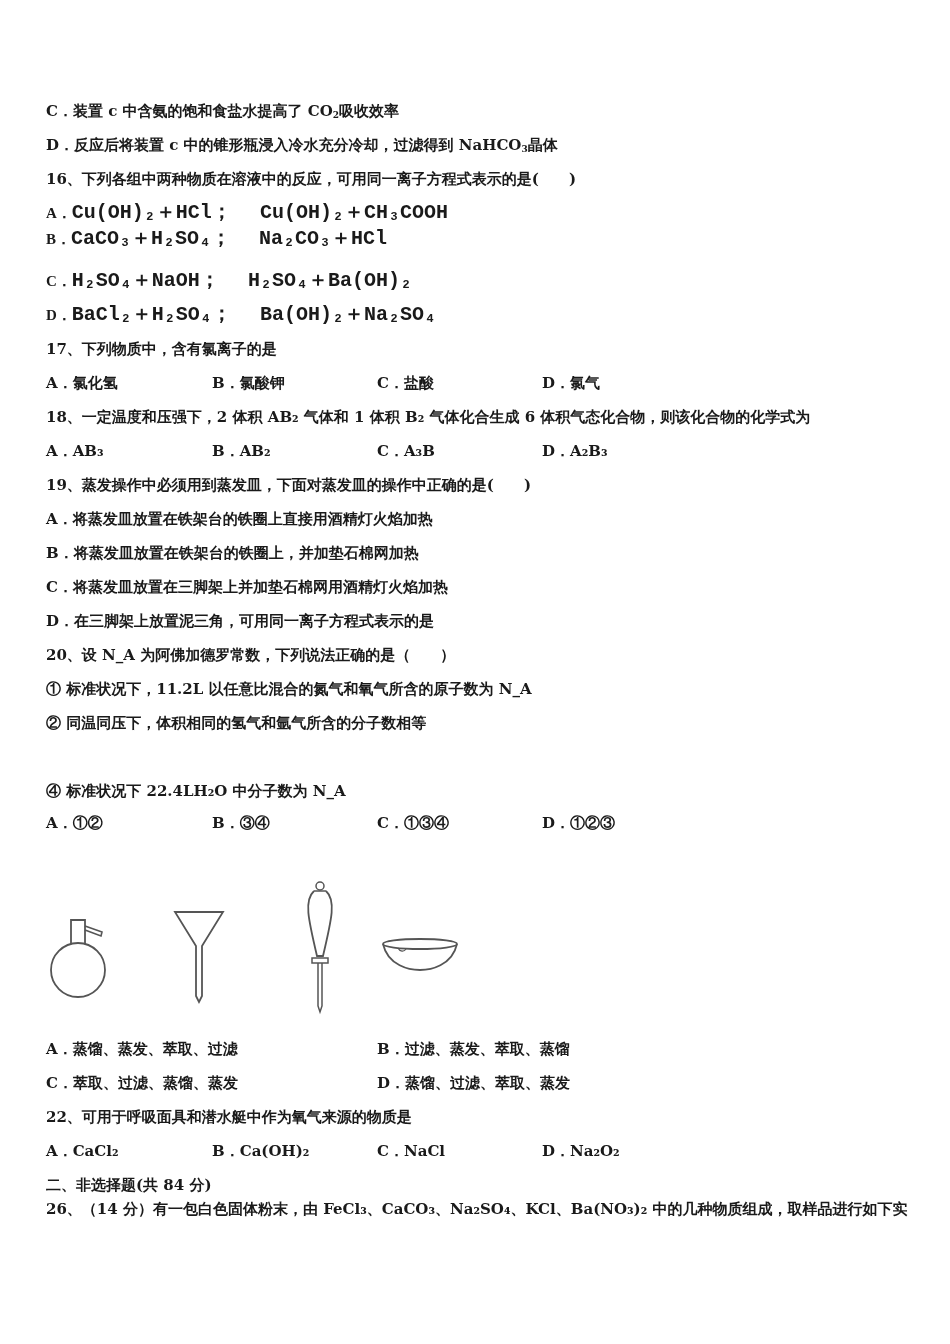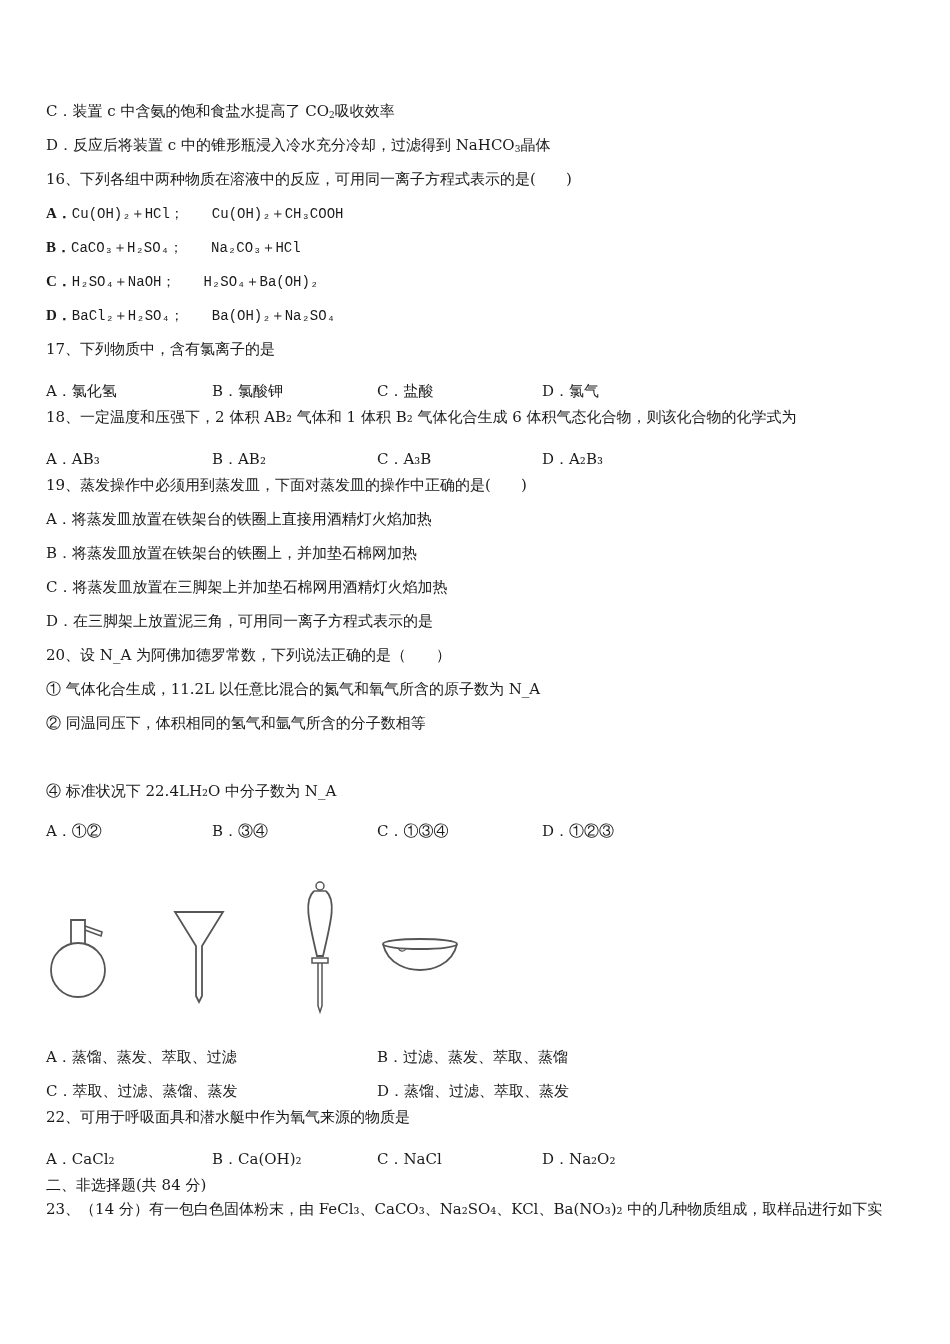--- a/index.html
+++ b/index.html
@@ -1,46 +1,46 @@
 <!DOCTYPE html>
 <html><head>
 <meta charset="utf-8">
 <style>
   html, body { margin: 0; padding: 0; background: #ffffff; }
   body { width: 950px; height: 1344px; position: relative; overflow: hidden;
          font-family: "DejaVu Serif", "Liberation Serif", serif; color: #1a1a1a; }
   .page { position: absolute; left: 0; top: 0; width: 950px; height: 1344px; }
   .line { position: absolute; left: 46px; height: 22px; line-height: 22px;
           font-size: 15px; white-space: nowrap; }
-  .line.bold { font-weight: normal; }
-  .mono { font-family: "Liberation Mono", "DejaVu Sans Mono", monospace; font-size: 14px; }
+  .line.bold { font-weight: bold; }
+  .mono { font-family: "Liberation Mono", "DejaVu Sans Mono", monospace; font-size: 20px; font-weight: bold; }
   .lbl { font-weight: bold; font-family: "Liberation Serif", serif; }
   sub { font-size: 9px; vertical-align: -2px; line-height: 0; }
-  .opt { position: absolute; top: 8px; white-space: nowrap; text-align: center; }
+  .opt { position: absolute; top: 0; white-space: nowrap; text-align: center; }
   .gap { display: inline-block; width: 28px; }
   .figure { position: absolute; left: 46px; top: 878px; width: 440px; height: 150px; }
   .figure svg { position: absolute; }
 </style>
 </head>
 <body>
 
 <div class="page">
 
   <div class="line bold" style="top:100px">
     <span>C．</span><span>装置 c 中含氨的饱和食盐水提高了 CO</span><sub>2</sub><span>吸收效率</span>
   </div>
   <div class="line bold" style="top:134px">
     <span>D．</span><span>反应后将装置 c 中的锥形瓶浸入冷水充分冷却，过滤得到 NaHCO</span><sub>3</sub><span>晶体</span>
   </div>
 
   <div class="line bold" style="top:168px">16、下列各组中两种物质在溶液中的反应，可用同一离子方程式表示的是(　　)</div>
   <div class="line" style="top:202px">
     <span class="lbl">A．</span><span class="mono">Cu(OH)₂＋HCl；</span><span class="gap"></span><span class="mono">Cu(OH)₂＋CH₃COOH</span>
   </div>
-  <div class="line" style="top:236px">
+  <div class="line" style="top:228px">
     <span class="lbl">B．</span><span class="mono">CaCO₃＋H₂SO₄；</span><span class="gap"></span><span class="mono">Na₂CO₃＋HCl</span>
   </div>
   <div class="line" style="top:270px">
     <span class="lbl">C．</span><span class="mono">H₂SO₄＋NaOH；</span><span class="gap"></span><span class="mono">H₂SO₄＋Ba(OH)₂</span>
   </div>
   <div class="line" style="top:304px">
     <span class="lbl">D．</span><span class="mono">BaCl₂＋H₂SO₄；</span><span class="gap"></span><span class="mono">Ba(OH)₂＋Na₂SO₄</span>
   </div>
 
   <div class="line bold" style="top:338px">17、下列物质中，含有氯离子的是</div>
@@ -59,21 +59,21 @@
     <span class="opt" style="left:496px"><span>D．</span><span>A₂B₃</span></span>
   </div>
 
   <div class="line bold" style="top:474px">19、蒸发操作中必须用到蒸发皿，下面对蒸发皿的操作中正确的是(　　)</div>
   <div class="line bold" style="top:508px"><span>A．</span><span>将蒸发皿放置在铁架台的铁圈上直接用酒精灯火焰加热</span></div>
   <div class="line bold" style="top:542px"><span>B．</span><span>将蒸发皿放置在铁架台的铁圈上，并加垫石棉网加热</span></div>
   <div class="line bold" style="top:576px"><span>C．</span><span>将蒸发皿放置在三脚架上并加垫石棉网用酒精灯火焰加热</span></div>
   <div class="line bold" style="top:610px"><span>D．</span><span>在三脚架上放置泥三角，可用同一离子方程式表示的是</span></div>
 
   <div class="line bold" style="top:644px">20、设 N_A 为阿佛加德罗常数，下列说法正确的是（　　）</div>
-  <div class="line bold" style="top:678px">① 气体化合生成，11.2L 以任意比混合的氮气和氧气所含的原子数为 N_A</div>
+  <div class="line bold" style="top:678px">① 标准状况下，11.2L 以任意比混合的氮气和氧气所含的原子数为 N_A</div>
   <div class="line bold" style="top:712px">② 同温同压下，体积相同的氢气和氩气所含的分子数相等</div>
   <div class="line bold" style="top:780px">④ 标准状况下 22.4LH₂O 中分子数为 N_A</div>
   <div class="line bold" style="top:812px;width:860px">
     <span class="opt" style="left:0"><span>A．</span><span>①②</span></span>
     <span class="opt" style="left:166px"><span>B．</span><span>③④</span></span>
     <span class="opt" style="left:331px"><span>C．</span><span>①③④</span></span>
     <span class="opt" style="left:496px"><span>D．</span><span>①②③</span></span>
   </div>
 
 
@@ -115,14 +115,14 @@
 
   <div class="line bold" style="top:1106px">22、可用于呼吸面具和潜水艇中作为氧气来源的物质是</div>
   <div class="line bold" style="top:1140px;width:860px">
     <span class="opt" style="left:0"><span>A．</span><span>CaCl₂</span></span>
     <span class="opt" style="left:166px"><span>B．</span><span>Ca(OH)₂</span></span>
     <span class="opt" style="left:331px"><span>C．</span><span>NaCl</span></span>
     <span class="opt" style="left:496px"><span>D．</span><span>Na₂O₂</span></span>
   </div>
 
   <div class="line bold" style="top:1174px">二、非选择题(共 84 分)</div>
-  <div class="line bold" style="top:1198px">23、（14 分）有一包白色固体粉末，由 FeCl₃、CaCO₃、Na₂SO₄、KCl、Ba(NO₃)₂ 中的几种物质组成，取样品进行如下实</div>
+  <div class="line bold" style="top:1198px">26、（14 分）有一包白色固体粉末，由 FeCl₃、CaCO₃、Na₂SO₄、KCl、Ba(NO₃)₂ 中的几种物质组成，取样品进行如下实</div>
 </div>
 
 </body></html>

